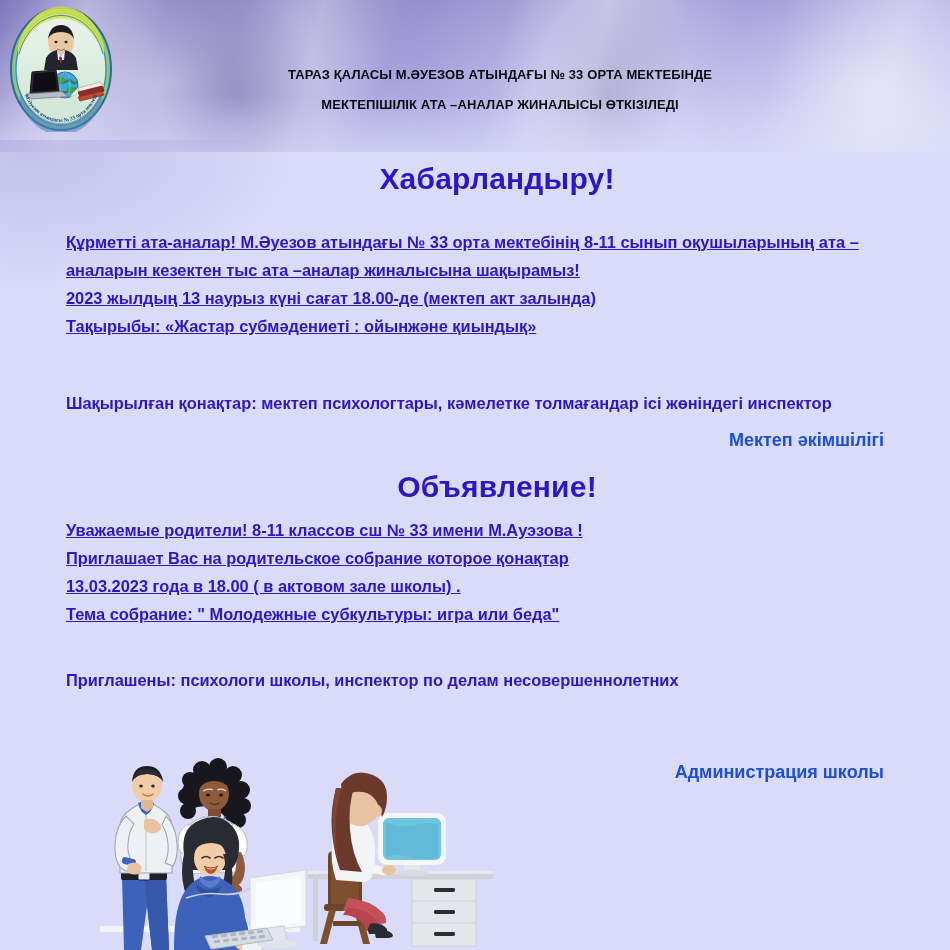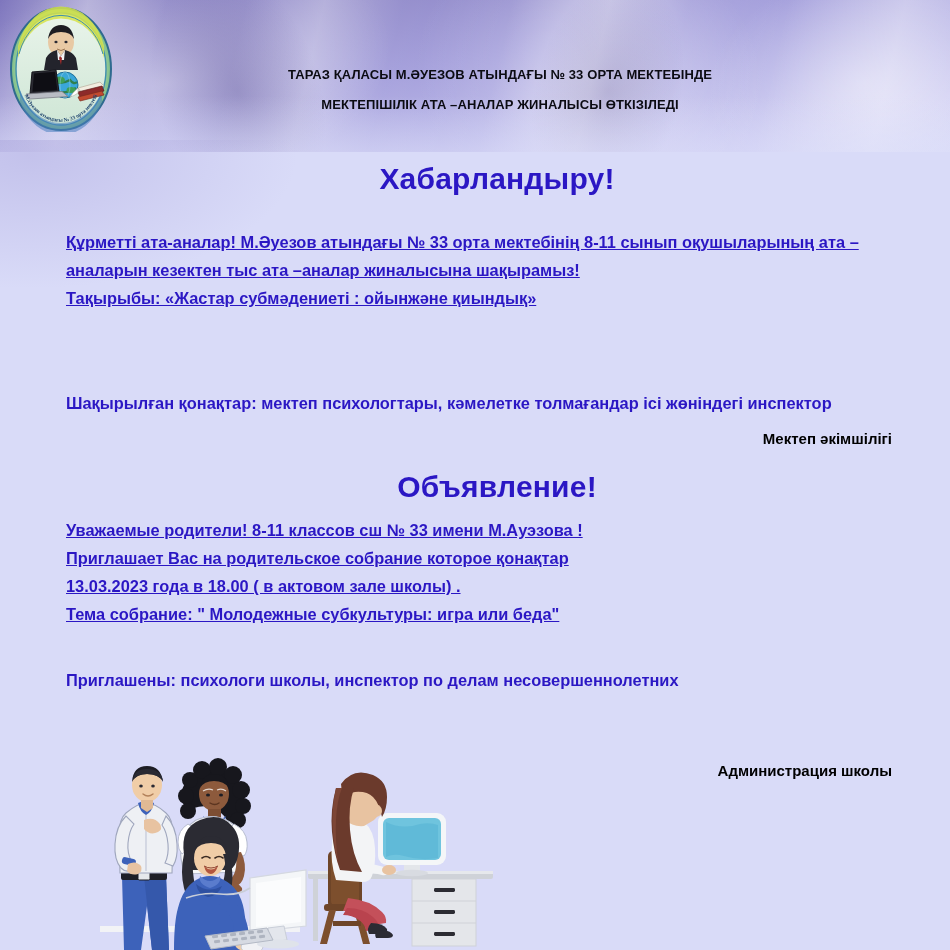--- a/index.html
+++ b/index.html
@@ -145,24 +145,23 @@
   #ru-body { top: 516px; }
   #ru-guests { top: 666px; }
 
   .body-block p { margin: 0; text-decoration: underline; }
 
   .sign {
     position: absolute;
     width: 884px;
     left: 0;
     text-align: right;
-    color: #000000;
-    font-size: 15px;
+    color: #1d4ed8;
+    font-size: 18px;
     font-weight: bold;
-    padding-left: 8px;
   }
   #kk-sign { top: 430px; }
   #ru-sign { top: 726px; margin-top: 36px; }
 
   
   .illustration {
     position: absolute;
     left: 100px;
     top: 758px;
     width: 400px;
@@ -247,20 +246,21 @@
 
   <div class="header-title">
     <span class="hline">ТАРАЗ ҚАЛАСЫ М.ӘУЕЗОВ АТЫНДАҒЫ № 33 ОРТА МЕКТЕБІНДЕ</span>
     <span class="hline">МЕКТЕПІШІЛІК АТА –АНАЛАР ЖИНАЛЫСЫ ӨТКІЗІЛЕДІ</span>
   </div>
 
   <div class="section-heading" id="kk-heading">Хабарландыру!</div>
 
   <div class="body-block" id="kk-body">
     <p> Құрметті ата-аналар! М.Әуезов атындағы № 33 орта мектебінің 8-11 сынып оқушыларының ата –аналарын кезектен тыс ата –аналар жиналысына шақырамыз!</p>
+    <p>2023 жылдың 13 наурыз күні сағат 18.00-де (мектеп акт залында)</p>
     <p>Тақырыбы: «Жастар субмәдениеті : ойынжәне қиындық»</p>
   </div>
 
   <div class="body-block" id="kk-guests">Шақырылған қонақтар: мектеп  психологтары, кәмелетке толмағандар ісі жөніндегі инспектор</div>
 
   <div class="sign" id="kk-sign">Мектеп әкімшілігі</div>
 
   <div class="section-heading" id="ru-heading">Объявление!</div>
 
   <div class="body-block" id="ru-body">

